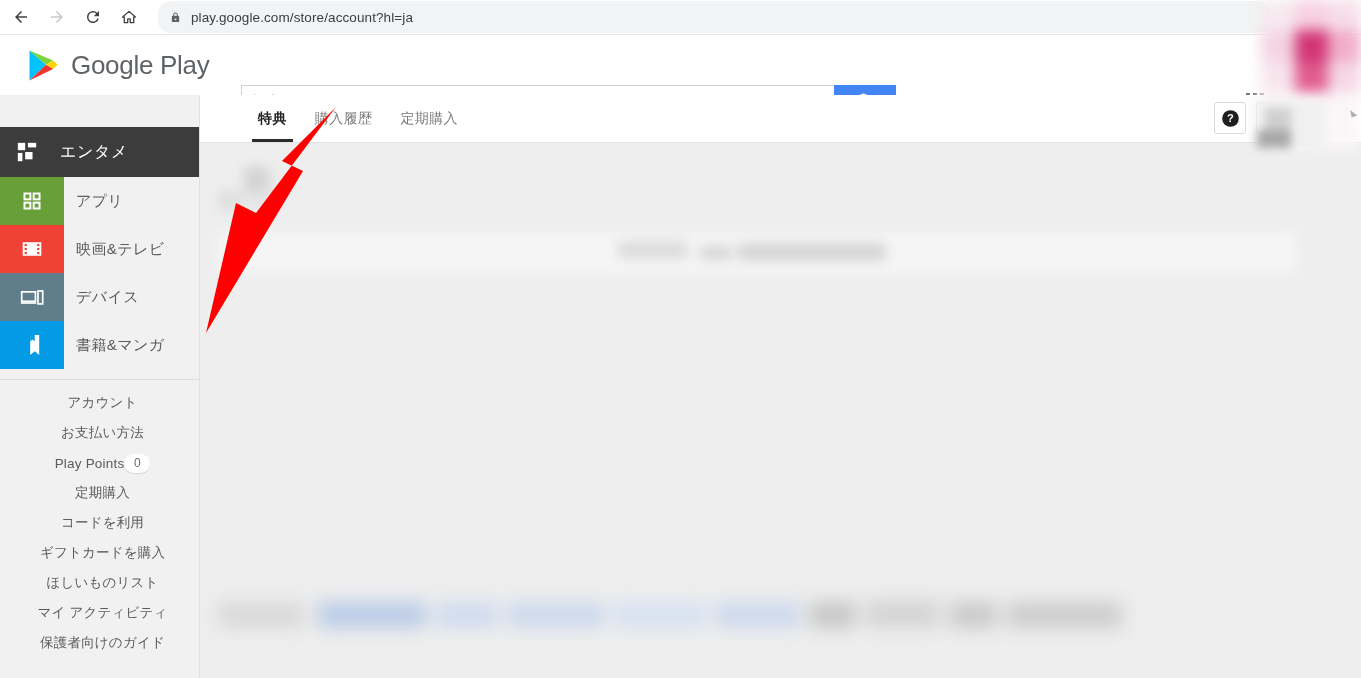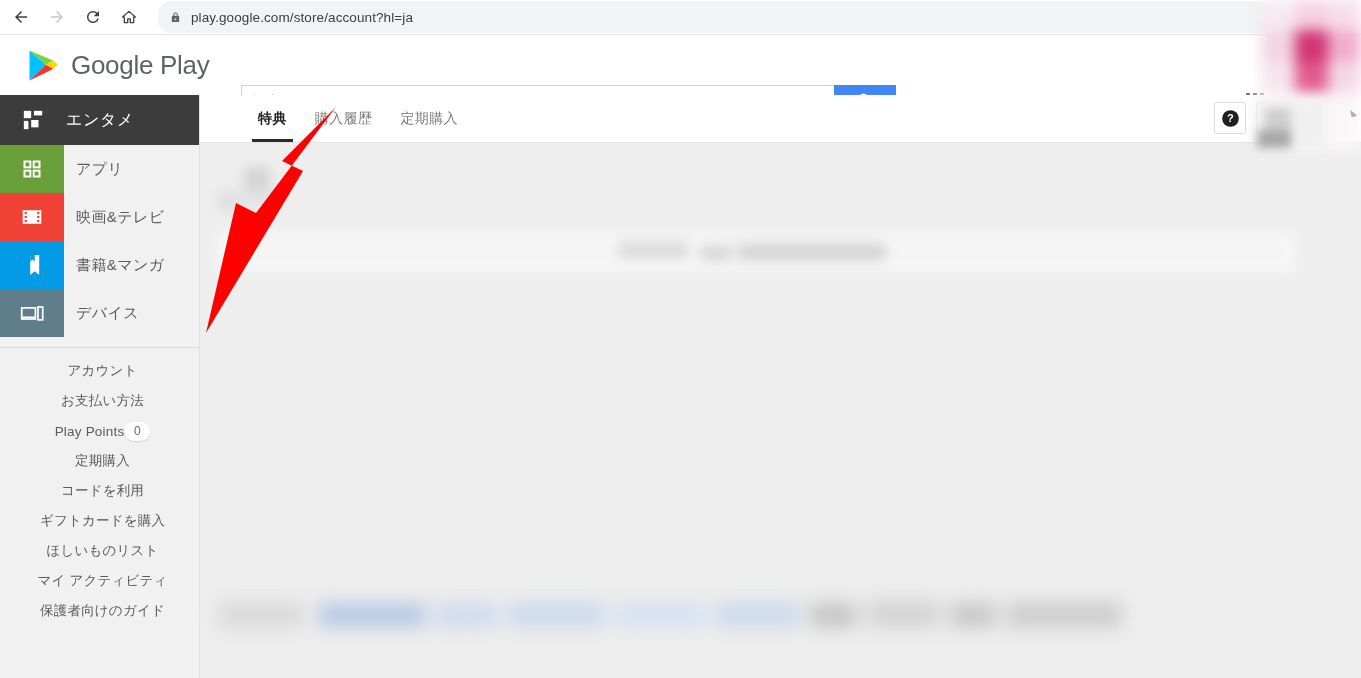--- a/index.html
+++ b/index.html
@@ -62,21 +62,22 @@
   }
   .apps-grid i { display: block; width: 4px; height: 4px; background: #757575; }
 
   
   .sidebar {
     position: absolute; left: 0; top: 95px; width: 200px; height: 583px;
     background: #f1f1f1; border-right: 1px solid #e0e0e0;
   }
   .ent-header {
     height: 50px; background: #3c3c3c; display: flex; align-items: center;
-    padding-left: 22px;
+    padding-left: 16px;
+    margin-top: 32px;
   }
   .ent-label { color: #ffffff; font-size: 16px; margin-left: 22px; letter-spacing: .6px; }
   .cat-item {
     height: 48px; display: flex; align-items: center; cursor: pointer;
   }
   .cat-tile {
     width: 64px; height: 48px; display: flex;
     align-items: center; justify-content: center; flex: none;
   }
   .cat-label { font-size: 15px; color: #5b5b5b; margin-left: 12px; letter-spacing: .4px; }
@@ -239,38 +240,38 @@
           <rect x="19.1" y="4" width="2.6" height="2.6" fill="#EF4135"></rect>
           <rect x="19.1" y="8.7" width="2.6" height="2.6" fill="#EF4135"></rect>
           <rect x="19.1" y="13.4" width="2.6" height="2.6" fill="#EF4135"></rect>
         </svg>
       </div>
       <span class="cat-label">映画&amp;テレビ</span>
     </div>
 
 
     <div class="cat-item">
-      <div class="cat-tile" style="background:#039BE5">
-        <svg width="18" height="22" viewBox="0 0 20 24">
-          <path d="M2 1h16v22l-5-4-5 4V1z" fill="#fff"></path>
-          <path d="M8 1h5v7l-2.5-2L8 8z" fill="#039BE5"></path>
-        </svg>
-      </div>
-      <span class="cat-label">書籍&amp;マンガ</span>
-    </div>
-
-    <div class="cat-item">
       <div class="cat-tile" style="background:#607D8B">
         <svg width="24" height="18" viewBox="0 0 28 20">
           <rect x="2" y="4" width="16" height="11" fill="none" stroke="#fff" stroke-width="2"></rect>
           <rect x="1" y="16" width="18" height="2" fill="#fff"></rect>
           <rect x="21" y="3" width="5.5" height="15" fill="none" stroke="#fff" stroke-width="2"></rect>
         </svg>
       </div>
       <span class="cat-label">デバイス</span>
+    </div>
+
+    <div class="cat-item">
+      <div class="cat-tile" style="background:#039BE5">
+        <svg width="18" height="22" viewBox="0 0 20 24">
+          <path d="M2 1h16v22l-5-4-5 4V1z" fill="#fff"></path>
+          <path d="M8 1h5v7l-2.5-2L8 8z" fill="#039BE5"></path>
+        </svg>
+      </div>
+      <span class="cat-label">書籍&amp;マンガ</span>
     </div>
 
     <div class="menu-divider"></div>
 
     <div class="menu-item">
       <span class="menu-text">アカウント</span>
     </div>
     <div class="menu-item">
       <span class="menu-text">お支払い方法</span>
     </div>

